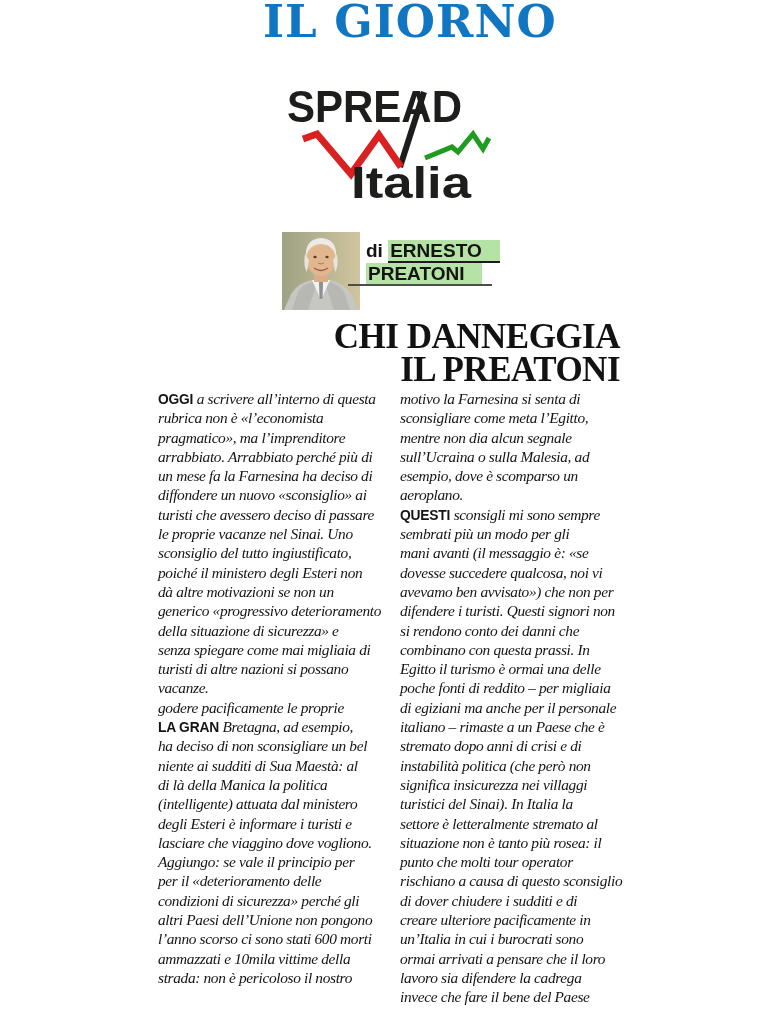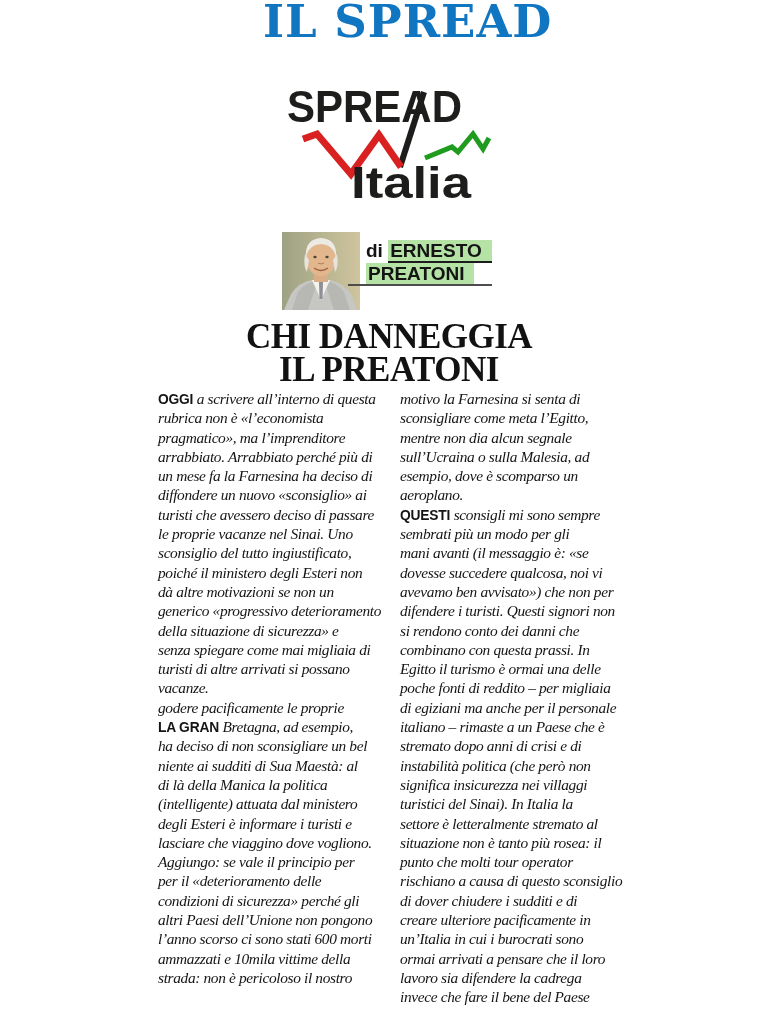--- a/index.html
+++ b/index.html
@@ -18,27 +18,27 @@
   .logo{position:absolute;left:278px;top:84px;width:220px;height:120px;}
   .logo text{font-family:"Liberation Sans","DejaVu Sans",sans-serif;font-weight:900;fill:#1d1d1b;}
   
   .byline-photo{position:absolute;left:282px;top:232px;width:78px;height:78px;}
   .byline-text{
     position:absolute;left:366px;top:240px;
     font-family:"Liberation Sans","DejaVu Sans",sans-serif;
     font-weight:bold;font-size:19px;line-height:21px;color:#141414;white-space:nowrap;
   }
   .byline-text .hl{
-    background:#b5e2a5;display:inline-block;padding:0 10px 0 2px;
+    background:#b5e2a5;display:inline-block;padding:0 18px 0 2px;
     border-bottom:2px solid #1c1c1c;
   }
   .byline-rule{position:absolute;left:348px;top:284px;width:144px;height:2px;background:#4d4d4d;}
   
   .headline{
-    position:absolute;left:158px;top:320px;width:462px;text-align:center;
+    position:absolute;left:158px;top:320px;width:462px;text-align:right;
     font-family:"Liberation Serif",serif;font-weight:bold;
     font-size:35px;line-height:33px;color:#121212;letter-spacing:-0.5px;
   }
   
   .article{position:absolute;left:158px;top:390px;width:482px;color:#141414;}
   .col{position:absolute;top:0;}
   .col-left{left:0;width:238px;}
   .col-right{left:242px;width:240px;}
   .line{
     white-space:nowrap;line-height:18.3px;
@@ -46,21 +46,21 @@
     font-size:15.4px;letter-spacing:-0.35px;
   }
   .line .lead{
     font-family:"Liberation Sans","DejaVu Sans",sans-serif;
     font-style:normal;font-weight:bold;font-size:13.8px;letter-spacing:-0.2px;
   }
 </style>
 </head>
 <body>
 
-<div class="masthead">IL SPREAD</div>
+<div class="masthead">IL GIORNO</div>
 
 <svg class="logo" viewBox="0 0 220 120">
   <text x="9" y="38" font-size="44" textLength="175" lengthAdjust="spacingAndGlyphs">SPREAD</text>
   <path d="M146,8 L122,83" stroke="#1d1d1b" stroke-width="6" fill="none"></path>
   <path d="M25,55 L39,50 L73,90 L101,51 L123,83" stroke="#d92121" stroke-width="7" fill="none" stroke-linejoin="miter"></path>
   <path d="M147,74 L174,63 L180,68 L195,50 L205,65 L211,54" stroke="#1f9c1f" stroke-width="5" fill="none" stroke-linejoin="miter"></path>
   <text x="73" y="114" font-size="45" font-weight="700" textLength="120" lengthAdjust="spacingAndGlyphs">Italia</text>
 </svg>
 
 <svg class="byline-photo" viewBox="0 0 78 78">
@@ -137,21 +137,21 @@
       <div class="line">
       <span class="lead"></span><span class="t">generico «progressivo deterioramento</span>
     </div>
       <div class="line">
       <span class="lead"></span><span class="t">della situazione di sicurezza» e</span>
     </div>
       <div class="line">
       <span class="lead"></span><span class="t">senza spiegare come mai migliaia di</span>
     </div>
       <div class="line">
-      <span class="lead"></span><span class="t">turisti di altre arrivati si possano</span>
+      <span class="lead"></span><span class="t">turisti di altre nazioni si possano</span>
     </div>
       <div class="line">
       <span class="lead"></span><span class="t">vacanze.</span>
     </div>
       <div class="line">
       <span class="lead"></span><span class="t">godere pacificamente le proprie</span>
     </div>
       <div class="line">
       <span class="lead">LA GRAN</span><span class="t"> Bretagna, ad esempio,</span>
     </div>

